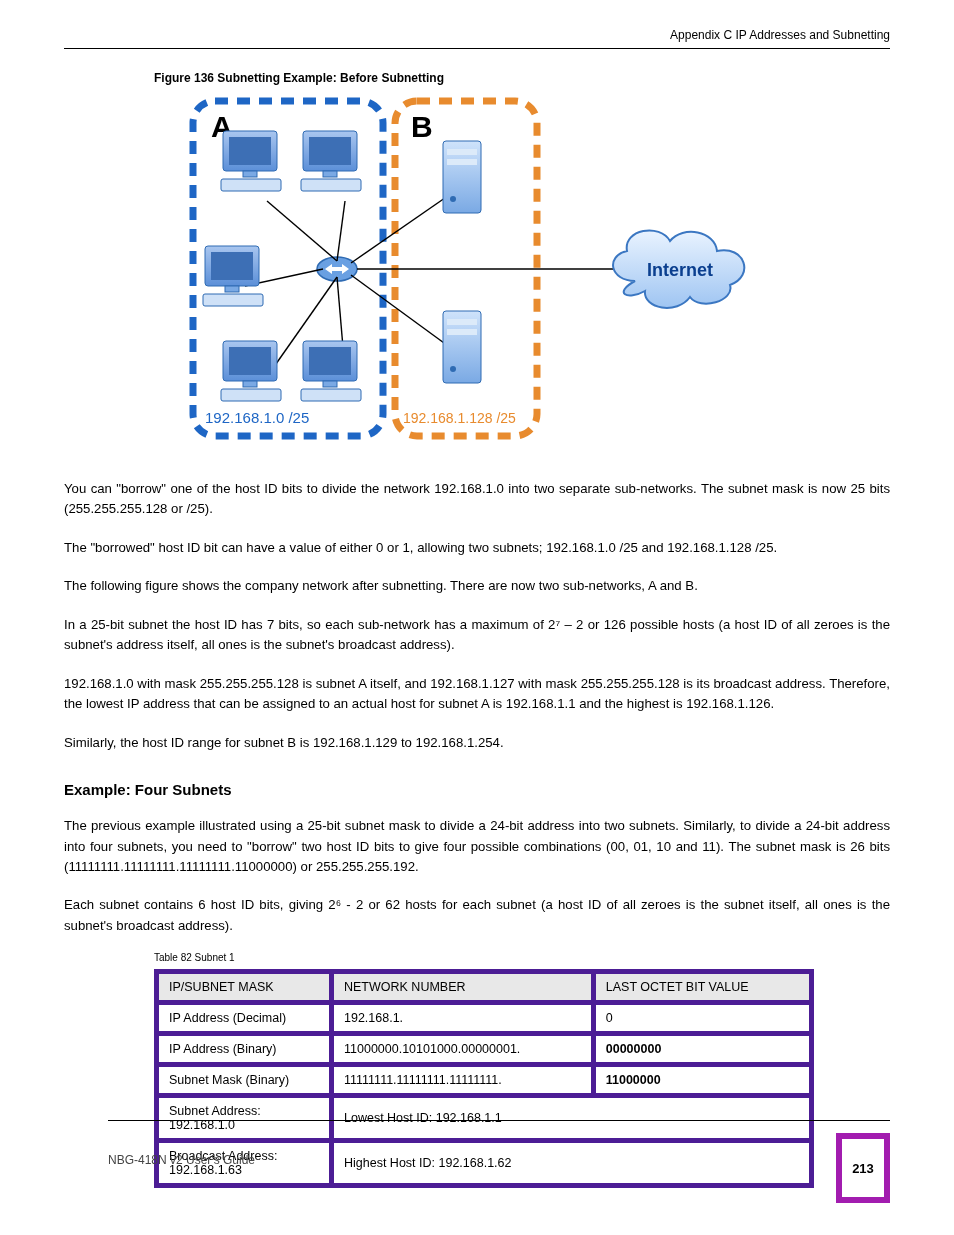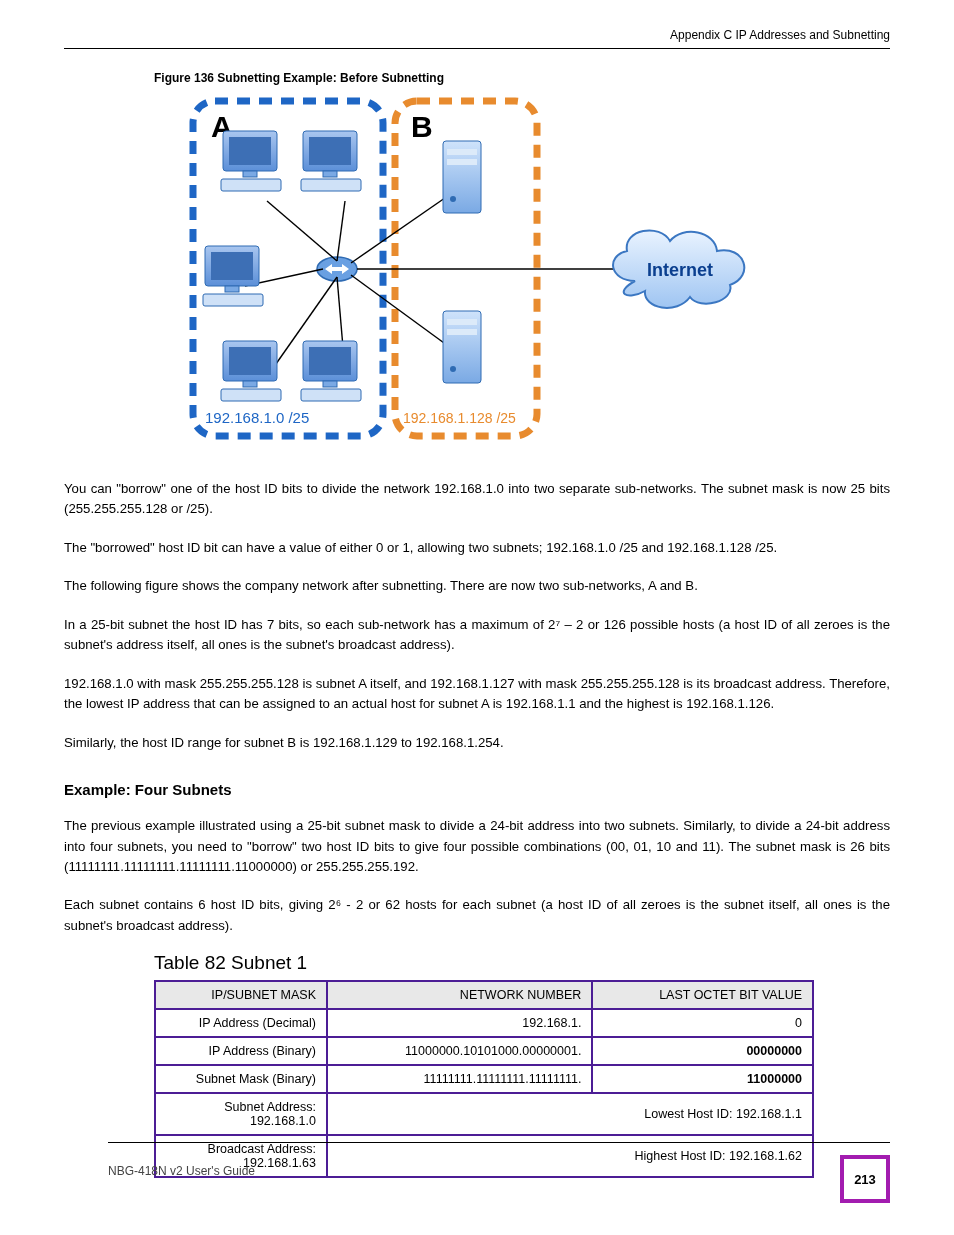--- a/index.html
+++ b/index.html
@@ -41,33 +41,33 @@
     line-height: 1.55;
     margin: 18px 0 0 0;
     text-align: justify;
   }
   .section-head {
     font-size: 15px;
     font-weight: bold;
     margin: 28px 0 6px 0;
   }
   .table-caption {
-    font-size: 19px;
+    font-size: 10px;
     margin: 16px 0 6px 90px;
   }
   table.subnet {
     border-collapse: collapse;
     margin-left: 90px;
     width: 660px;
     font-size: 12.5px;
   }
   table.subnet th, table.subnet td {
-    border: 2px solid #4c1d95;
+    border: 5px solid #4c1d95;
     padding: 6px 10px 6px 10px;
-    text-align: right;
+    text-align: left;
     vertical-align: middle;
   }
   table.subnet th {
     background: #e8e8e8;
     font-weight: normal;
   }
   table.subnet td.label {
     width: 150px;
   }
   .footer {
@@ -79,29 +79,29 @@
   .footer-line {
     border-top: 1px solid #000;
     padding-top: 4px;
     font-size: 12px;
     display: flex;
     justify-content: space-between;
     align-items: center;
     margin-left: 44px;
   }
   .page-num-box {
-    border: 4px solid #a21caf;
+    border: 6px solid #a21caf;
     min-width: 34px;
     height: 24px;
     display: flex;
     align-items: center;
     justify-content: center;
     font-size: 13px;
     font-weight: bold;
-    padding: 8px 4px;
+    padding: 17px 4px;
     position: relative;
     top: 8px;
   }
   .foot-left {
     color: #444;
   }
   
   .svg-label { font-family: Arial, Helvetica, sans-serif; }
 </style>
 </head>

